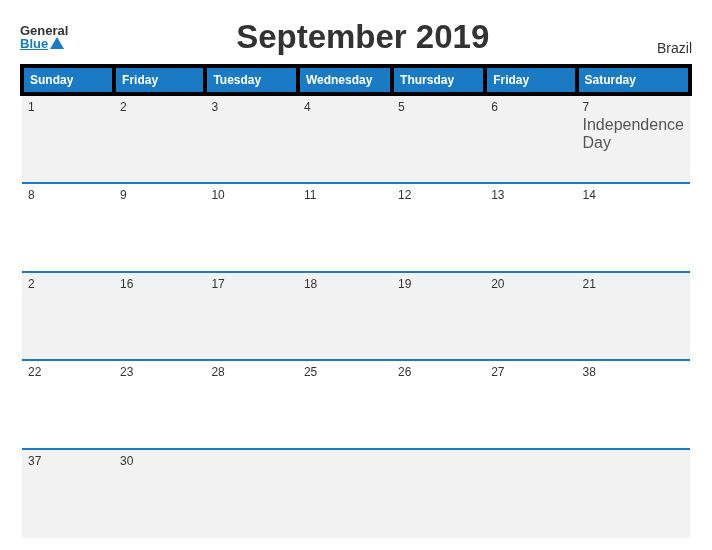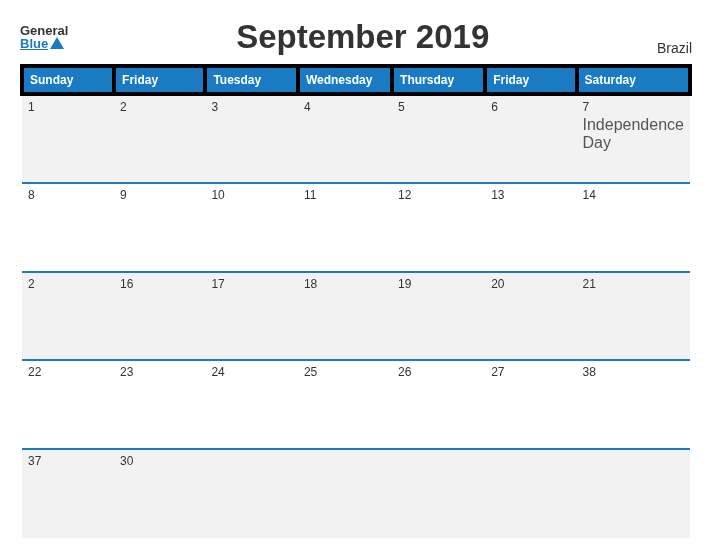--- a/index.html
+++ b/index.html
@@ -214,21 +214,21 @@
           </td>
         </tr>
         <tr>
           <td>
             <span class="day-number">22</span>
           </td>
           <td>
             <span class="day-number">23</span>
           </td>
           <td>
-            <span class="day-number">24</span>
+            <span class="day-number">28</span>
           </td>
           <td>
             <span class="day-number">25</span>
           </td>
           <td>
             <span class="day-number">26</span>
           </td>
           <td>
             <span class="day-number">27</span>
           </td>

